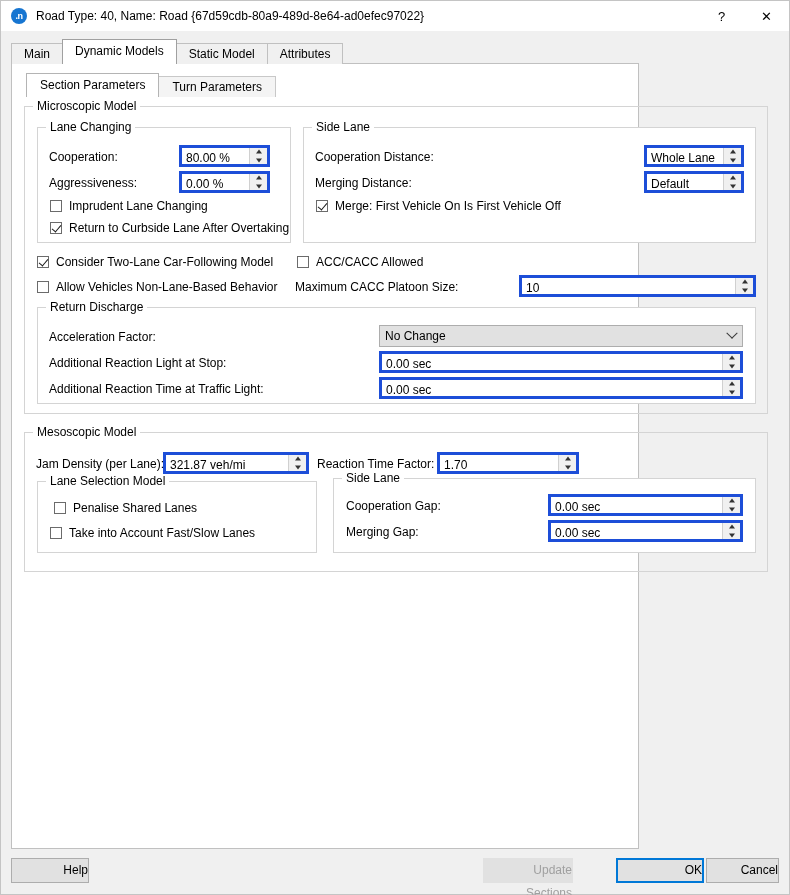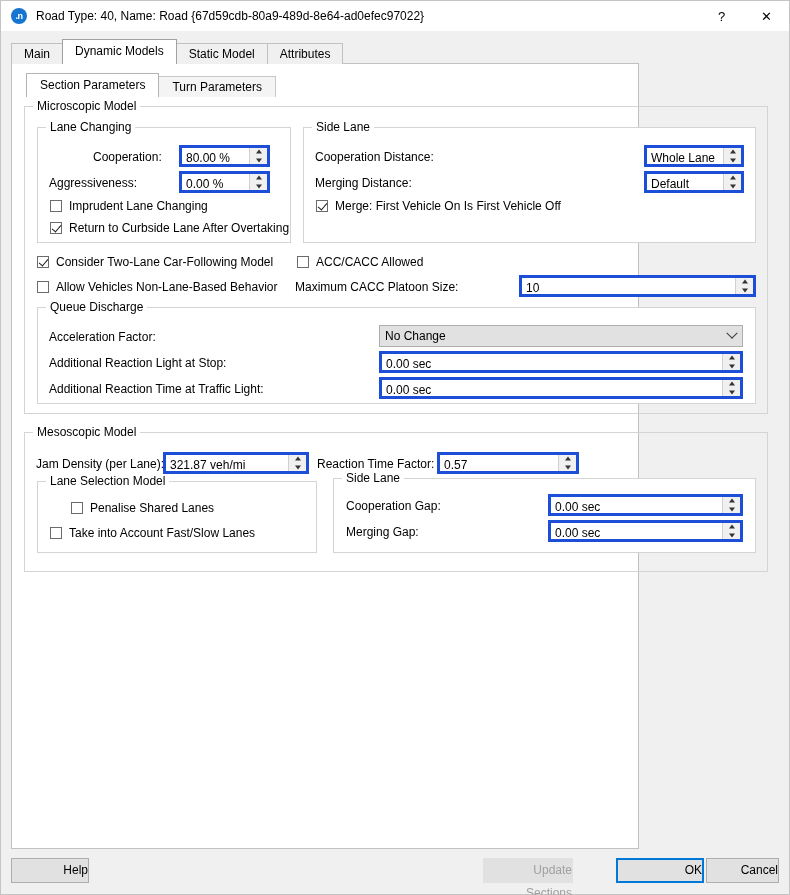--- a/index.html
+++ b/index.html
@@ -341,21 +341,21 @@
       <div class="inner-tab selected">Section Parameters</div>
       <div class="inner-tab">Turn Parameters</div>
     </div>
 
     <div class="group" style="left:12px; top:42px; width:744px; height:308px;">
       <div class="legend">Microscopic Model</div>
 
       <div class="group" style="left:12px; top:20px; width:254px; height:116px; background:#fff;">
         <div class="legend">Lane Changing</div>
 
-        <div class="lbl" style="left:11px; top:21px;margin-left:44px;">Cooperation:</div>
+        <div class="lbl" style="left:11px; top:21px;">Cooperation:</div>
         <div class="field" style="left:141px; top:17px; width:91px;">
           <div class="val">80.00 %</div>
           <div class="spin">
               <div class="up"></div>
               <div class="dn"></div>
             </div>
         </div>
 
         <div class="lbl" style="left:11px; top:47px;">Aggressiveness:</div>
         <div class="field" style="left:141px; top:43px; width:91px;">
@@ -420,21 +420,21 @@
       <div class="lbl" style="left:270px; top:172px;">Maximum CACC Platoon Size:</div>
       <div class="field" style="left:494px; top:168px; width:237px;">
         <div class="val">10</div>
         <div class="spin">
             <div class="up"></div>
             <div class="dn"></div>
           </div>
       </div>
 
       <div class="group" style="left:12px; top:200px; width:719px; height:97px; background:#fff;">
-        <div class="legend">Queue Discharge</div>
+        <div class="legend">Return Discharge</div>
 
         <div class="lbl" style="left:11px; top:21px;">Acceleration Factor:</div>
         <div class="combo" style="left:341px; top:17px; width:364px;">
           <div class="val">No Change</div>
           <div class="chev"></div>
         </div>
 
         <div class="lbl" style="left:11px; top:47px;">Additional Reaction Light at Stop:</div>
         <div class="field" style="left:341px; top:43px; width:364px;">
           <div class="val">0.00 sec</div>
@@ -462,30 +462,30 @@
       <div class="field" style="left:138px; top:19px; width:146px;">
         <div class="val">321.87 veh/mi</div>
         <div class="spin">
             <div class="up"></div>
             <div class="dn"></div>
           </div>
       </div>
 
       <div class="lbl" style="left:292px; top:23px;">Reaction Time Factor:</div>
       <div class="field" style="left:412px; top:19px; width:142px;">
-        <div class="val">0.57</div>
+        <div class="val">1.70</div>
         <div class="spin">
             <div class="up"></div>
             <div class="dn"></div>
           </div>
       </div>
 
       <div class="group" style="left:12px; top:48px; width:280px; height:72px; background:#fff;">
         <div class="legend">Lane Selection Model</div>
-        <div class="cb" style="left:25px; top:18px;padding-left:8px;">
+        <div class="cb" style="left:8px; top:18px;padding-left:8px;">
           <span class="box"></span>
           <span>Penalise Shared Lanes</span>
         </div>
         <div class="cb" style="left:12px; top:43px;">
           <span class="box"></span>
           <span>Take into Account Fast/Slow Lanes</span>
         </div>
       </div>
 
       <div class="group" style="left:308px; top:45px; width:423px; height:75px; background:#fff;">

